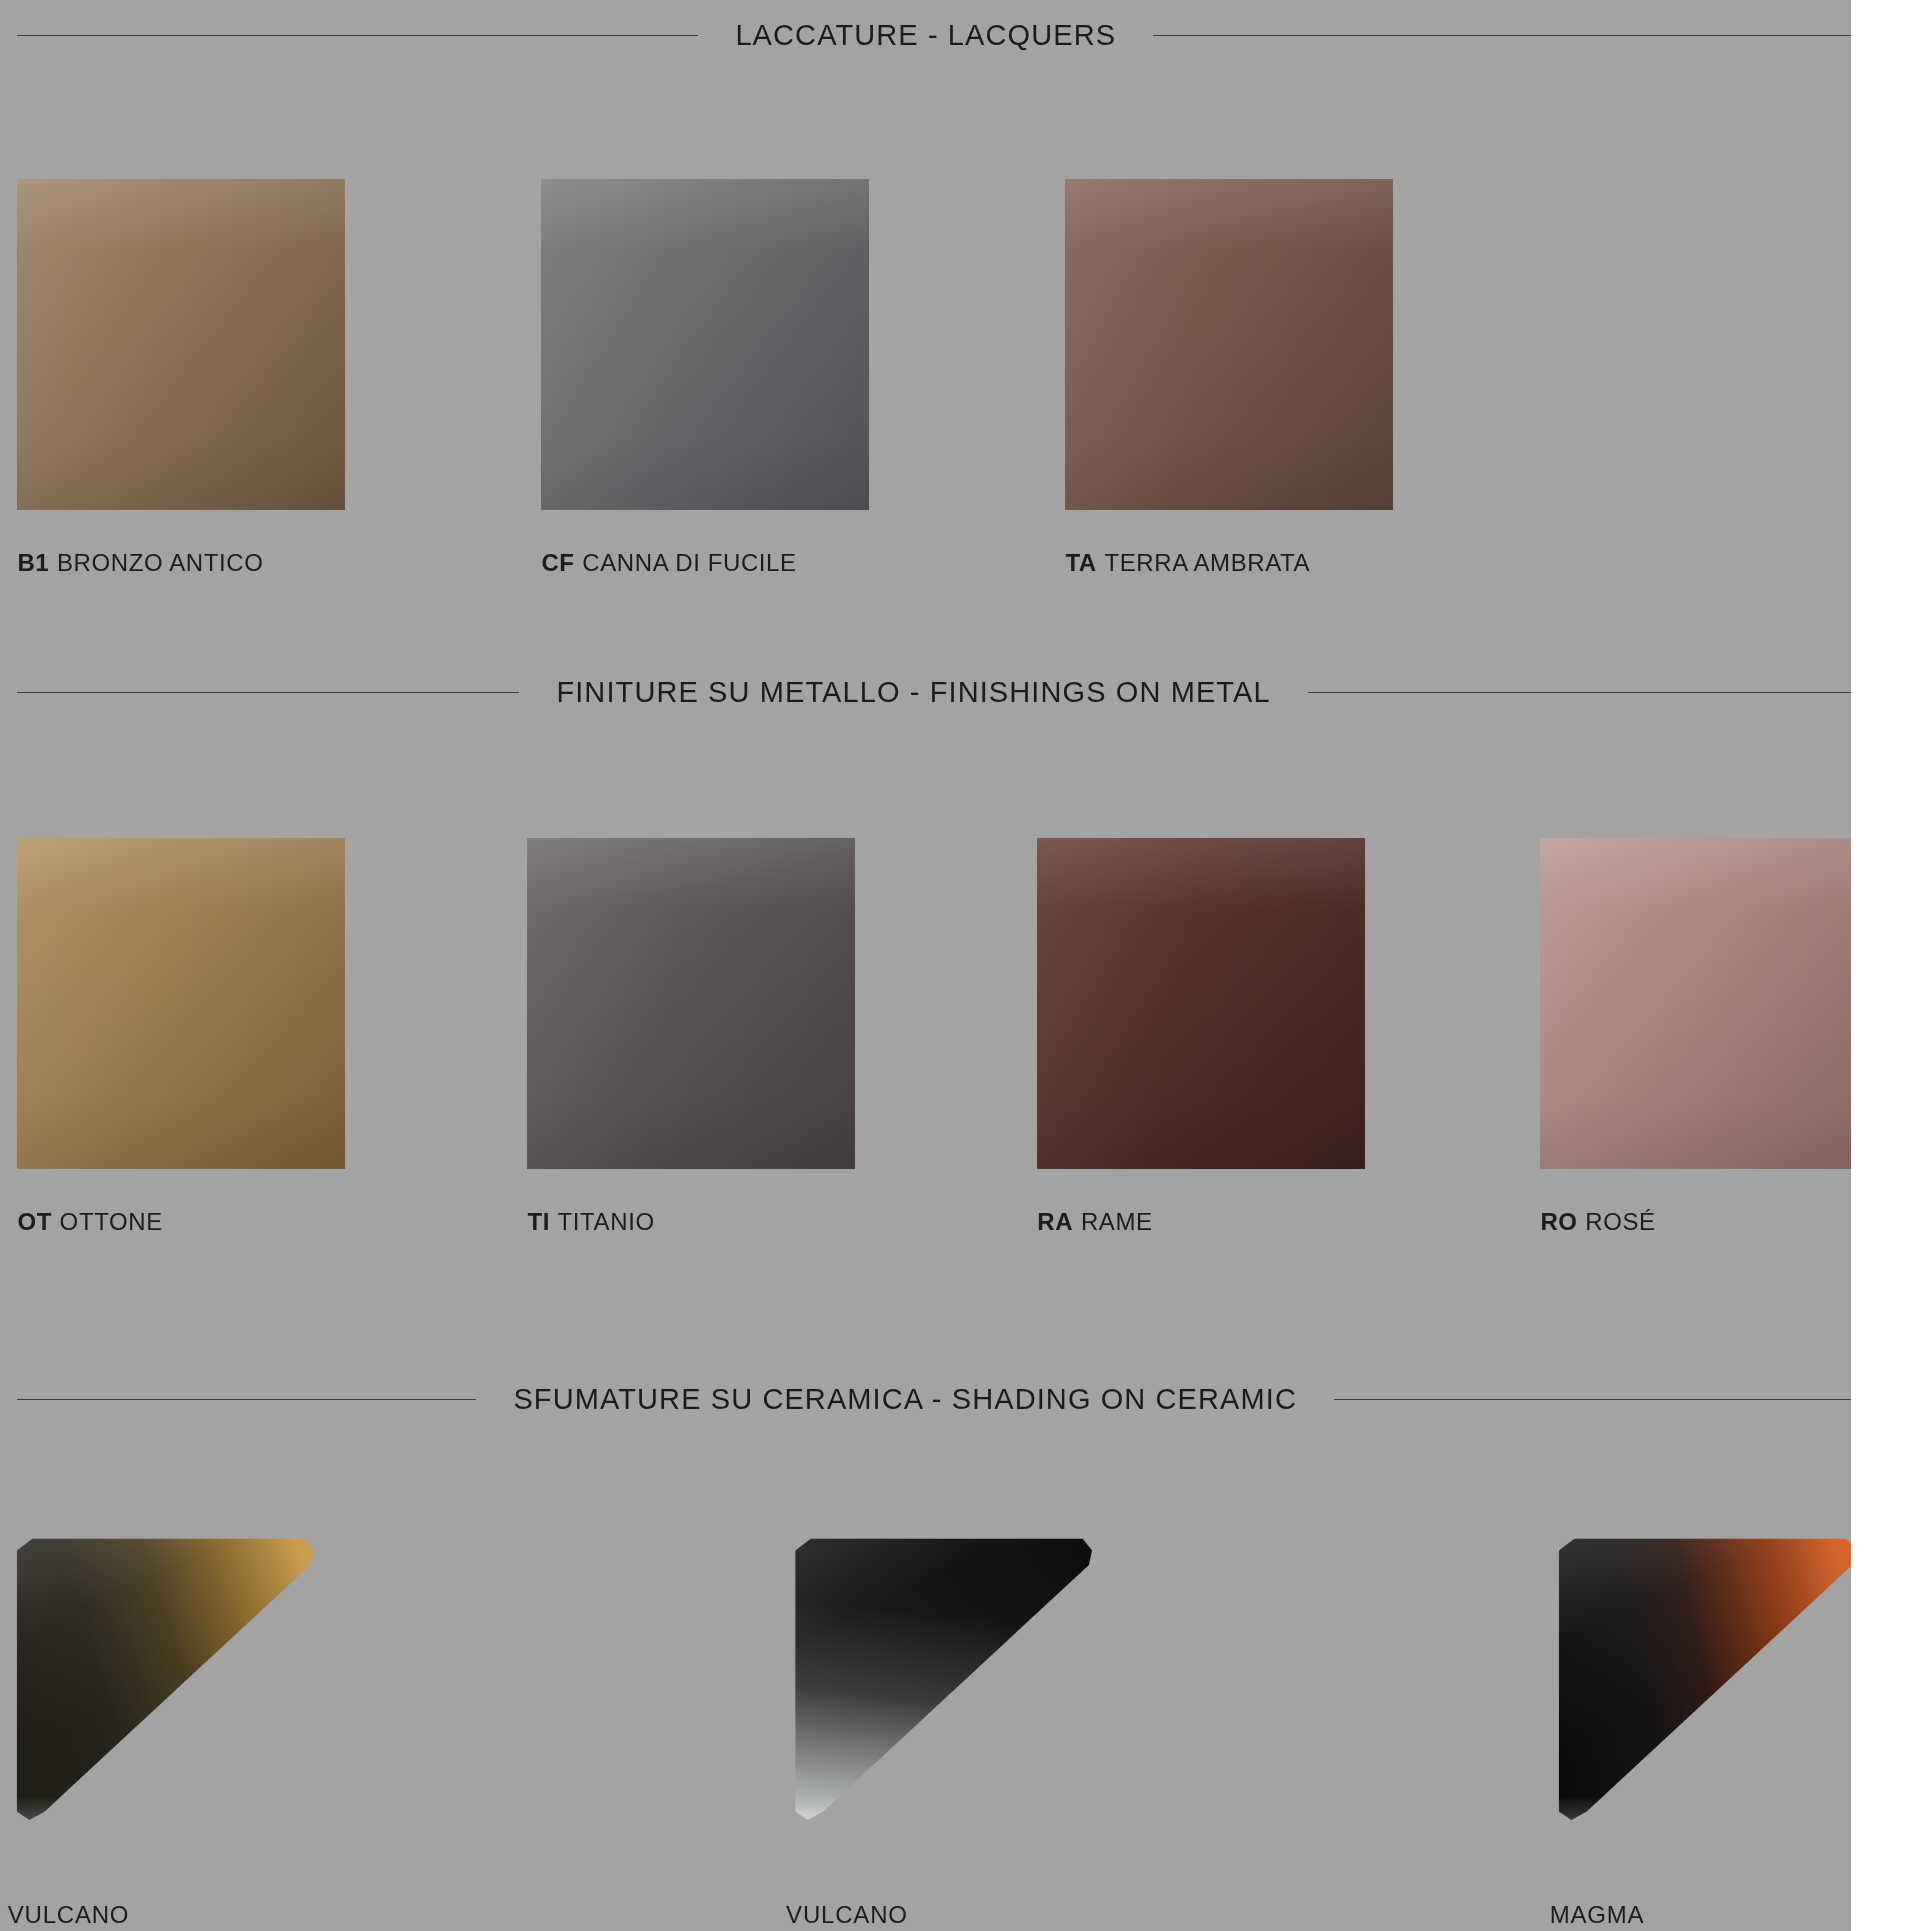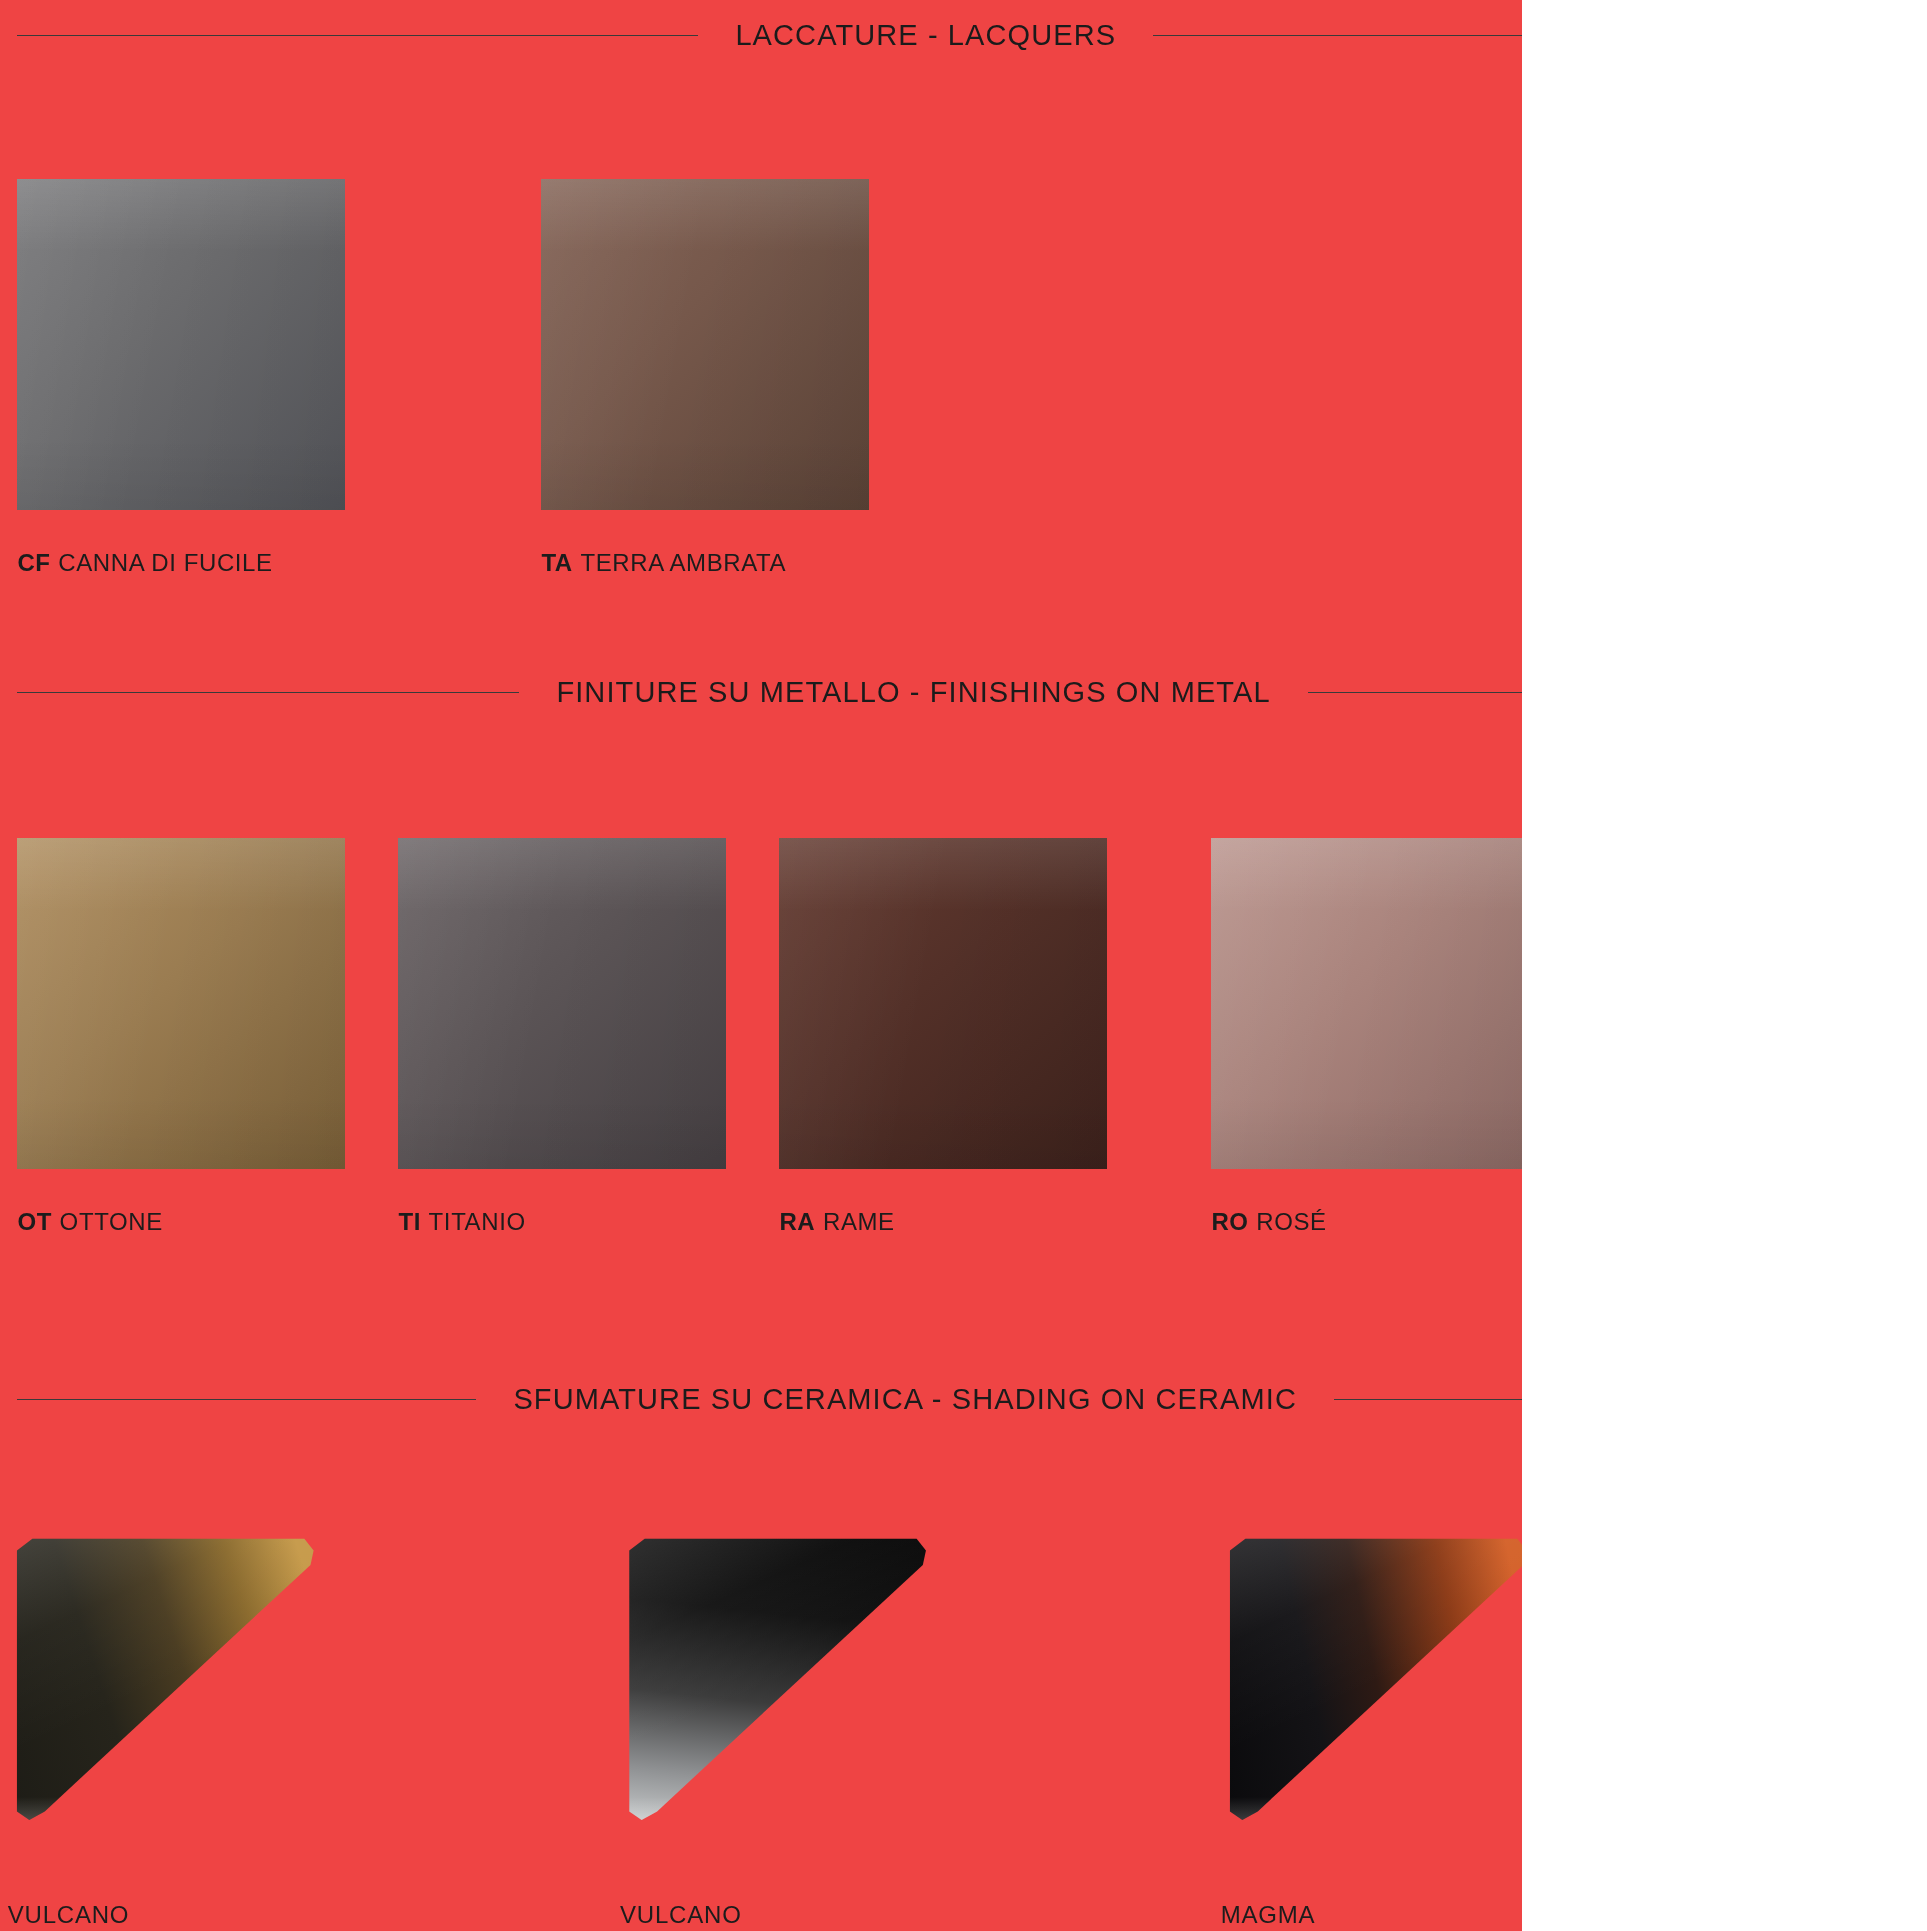--- a/index.html
+++ b/index.html
@@ -11,23 +11,23 @@
   }
 
   body {
     font-family: "Liberation Sans", sans-serif;
     color: #1e1e1e;
     -webkit-font-smoothing: antialiased;
   }
 
   .page {
     position: relative;
-    width: 1522px;
+    width: 1851px;
     min-height: 1931px;
-    background: #ef4444;
+    background: #a3a3a3;
     overflow: hidden;
   }
 
   
   .section-head {
     display: flex;
     align-items: center;
     width: 100%;
     gap: 0;
   }
@@ -142,20 +142,26 @@
 <div class="page">
 
   <div style="position:absolute; left:17.4px; top:19.3px; width:1892px;" class="section-head sec-lacquers">
     <span class="rule left"></span>
     <span class="section-title">LACCATURE - LACQUERS</span>
     <span class="rule right"></span>
   </div>
 
   <div style="position:absolute; left:17.4px; top:179px;" class="swatch-row">
 
+    <div class="swatch-cell" style="width:524px;">
+      <div class="swatch" style="background-image:linear-gradient(135deg,#9d8365 0%,#8c7357 42%,#6f5941 100%);"></div>
+      <div class="swatch-label">
+        <span class="code">B1</span><span>BRONZO ANTICO</span>
+      </div>
+    </div>
 
     <div class="swatch-cell" style="width:524px;">
       <div class="swatch" style="background-image:linear-gradient(135deg,#7a7a7c 0%,#6b6b6d 42%,#54555a 100%);"></div>
       <div class="swatch-label">
         <span class="code">CF</span><span>CANNA DI FUCILE</span>
       </div>
     </div>
 
     <div class="swatch-cell" style="width:524px;">
       <div class="swatch" style="background-image:linear-gradient(135deg,#846457 0%,#76584b 42%,#5d4438 100%);"></div>

